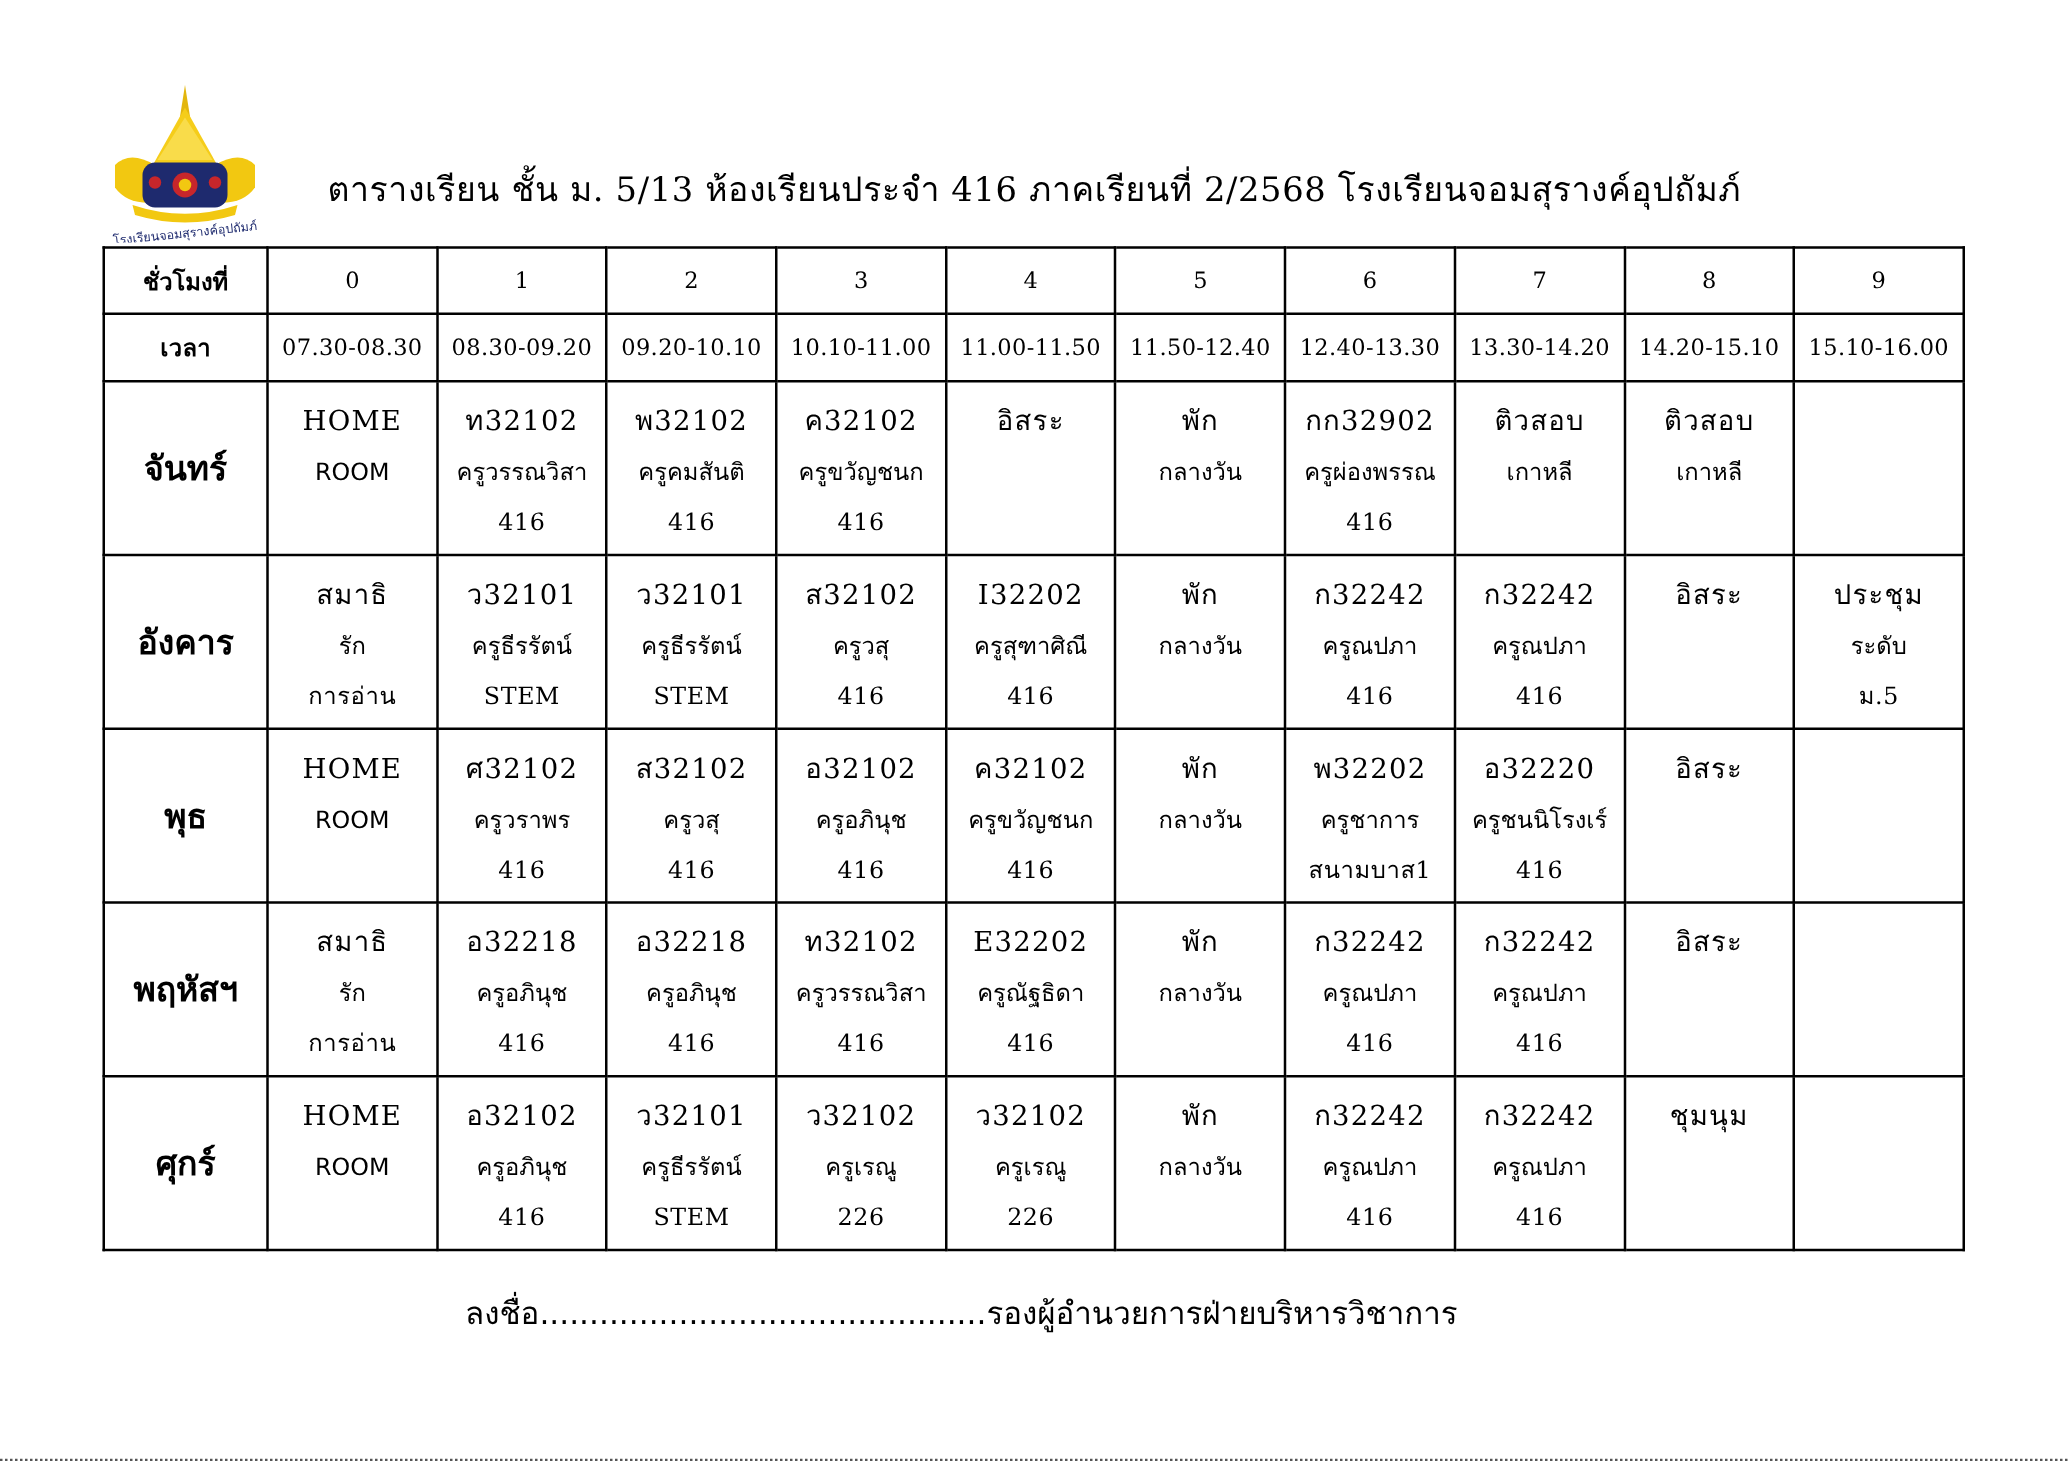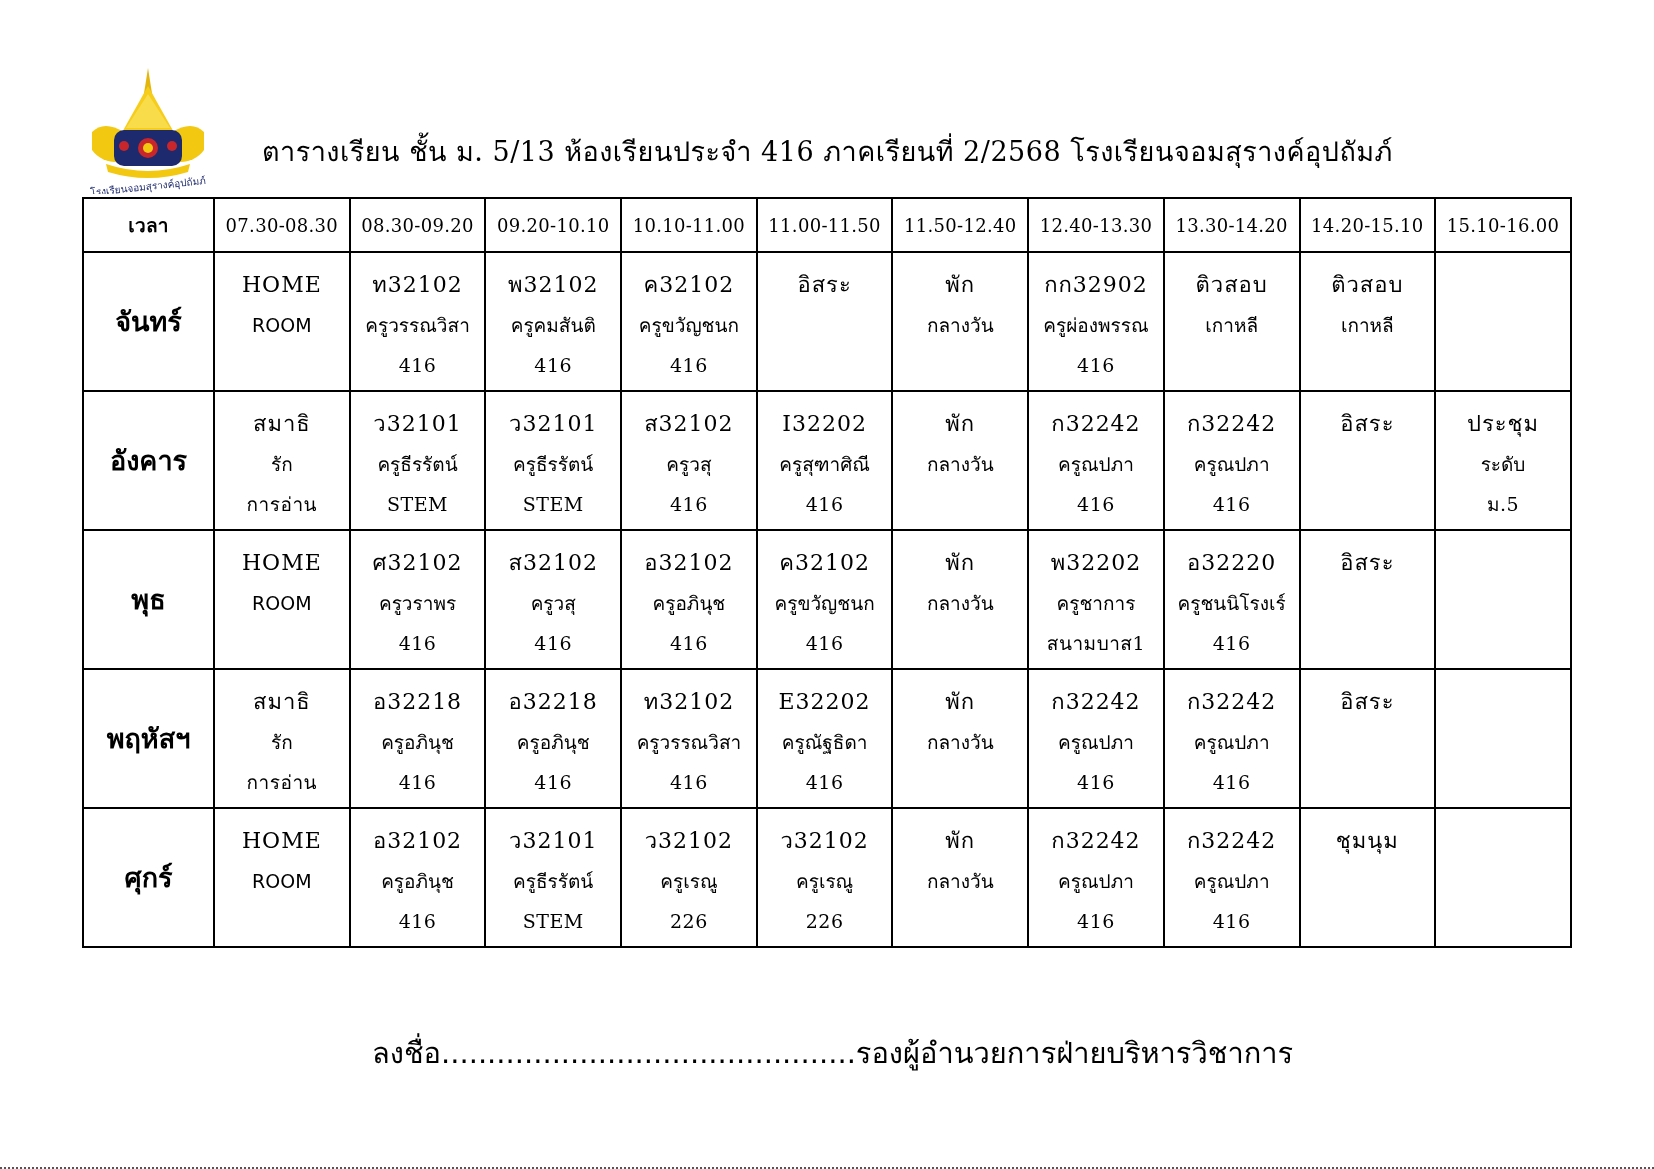--- a/index.html
+++ b/index.html
@@ -75,21 +75,21 @@
       white-space: nowrap;
     }
     .cell-lines span.l0 { font-size: 22px; letter-spacing: 1px; }
     .cell-lines span.l1 { font-size: 19px; font-family: "DejaVu Sans", sans-serif; }
     .cell-lines span.l2 { font-size: 19px; letter-spacing: 0.5px; text-align: right; }
     .signature {
       position: absolute;
       left: 372px;
       top: 1030px;
       font-family: "DejaVu Sans", sans-serif;
-      font-size: 29px;
+      font-size: 25px;
       white-space: nowrap;
     }
     .bottom-rule {
       position: absolute;
       left: 0;
       top: 1167px;
       width: 1654px;
       border-top: 2px dotted #555;
     }
   </style>
@@ -127,20 +127,33 @@
       <col class="c-slot">
       <col class="c-slot">
       <col class="c-slot">
     <col class="c-slot">
       <col class="c-slot">
       <col class="c-slot">
       <col class="c-slot">
       <col class="c-slot">
   </colgroup>
   <tbody id="tt-body">
+    <tr class="row-period">
+      <td class="label">ชั่วโมงที่</td>
+    <td>0</td>
+        <td>1</td>
+        <td>2</td>
+        <td>3</td>
+        <td>4</td>
+        <td>5</td>
+        <td>6</td>
+        <td>7</td>
+        <td>8</td>
+        <td>9</td>
+      </tr>
     <tr class="row-time">
       <td class="label">เวลา</td>
     <td>07.30-08.30</td>
         <td>08.30-09.20</td>
         <td>09.20-10.10</td>
         <td>10.10-11.00</td>
         <td>11.00-11.50</td>
         <td>11.50-12.40</td>
         <td>12.40-13.30</td>
         <td>13.30-14.20</td>

